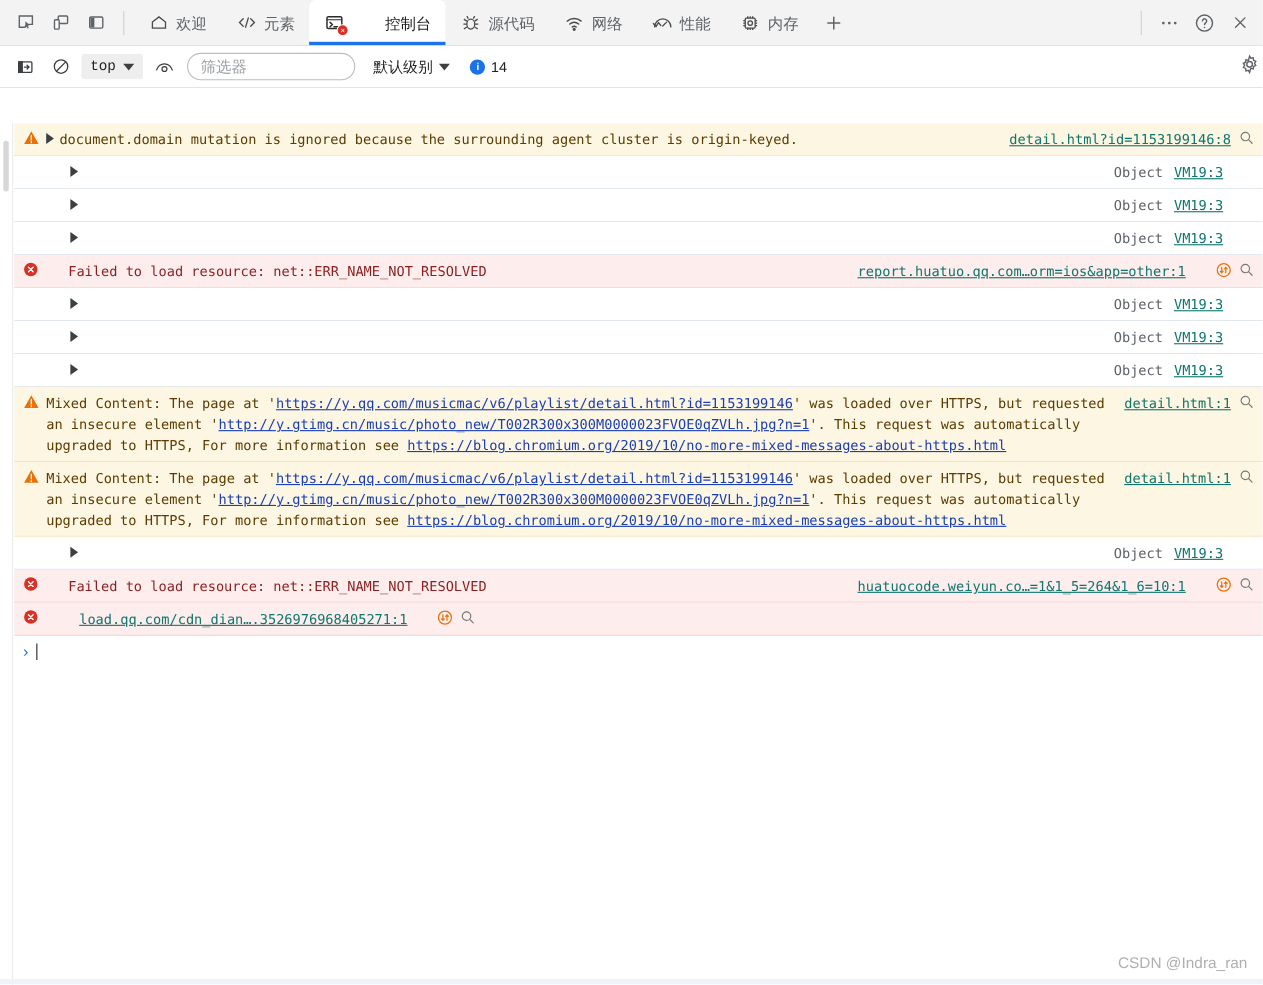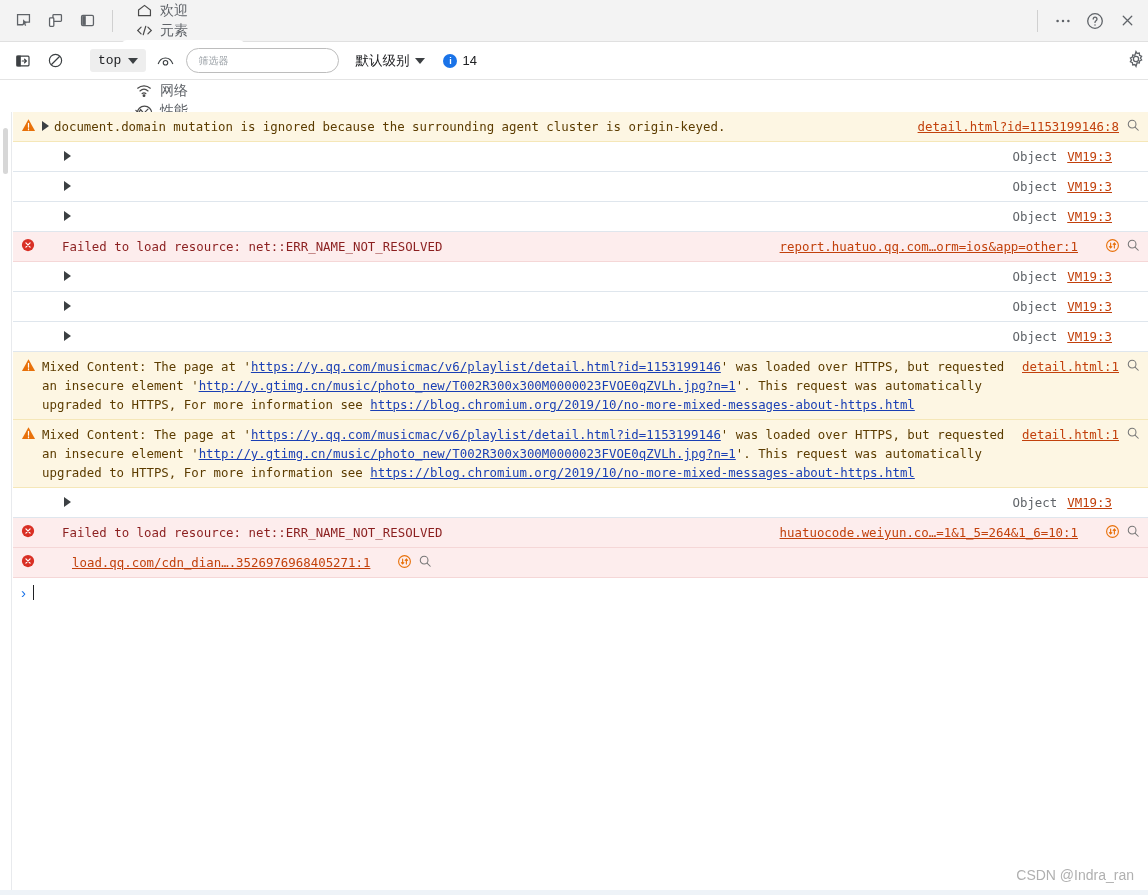--- a/index.html
+++ b/index.html
@@ -22,21 +22,21 @@
     border-bottom: 1px solid #e0e0e0;
   }
   .tb-left { display:flex; align-items:center; padding-left:8px; gap:2px; }
   .iconbtn {
     width: 30px; height: 30px;
     display:flex; align-items:center; justify-content:center;
     border-radius: 3px;
     color:#5f6368;
   }
   .vsep { width:1px; height:22px; background:#d0d0d0; align-self:center; margin:0 8px; }
-  .tabs { display:flex; align-items:stretch;flex-direction:column; }
+  .tabs { display:flex; align-items:stretch; }
   .tab {
     display:flex; align-items:center; gap:6px;
     padding: 0 13px;
     position: relative;
     color:#5f6368;
     font-size: 14px;
     white-space: nowrap;
   }
   .tab .tlabel { line-height: 1; }
   .tab.active {
@@ -72,29 +72,28 @@
   }
   .ctoolbar .iconbtn { width:26px; height:26px; }
   .ctx-select {
     display:flex; align-items:center; gap:7px;
     background:#eeeeee;
     border-radius:3px;
     padding: 4px 8px;
     font-size:13px;
     color:#202124;
     font-family:"Liberation Mono", monospace;
-    margin-left:16px;
   }
   .caret { width:0; height:0; border-left:5px solid transparent; border-right:5px solid transparent; border-top:6px solid #3c4043; }
   .filterbox {
     width: 153px; height:25px;
     border:1px solid #bdbdbd;
     border-radius:13px;
     padding: 0 11px;
-    font-size:10px;
+    font-size:14px;
     color:#9aa0a6;
     display:flex; align-items:center;
     background:#fff;
     margin-left:2px;
   }
   .level-select {
     display:flex; align-items:center; gap:6px;
     font-size:13.5px; color:#202124;
     margin-left:10px;
   }
@@ -147,21 +146,21 @@
     margin-top:4px; margin-right:5px; flex:0 0 auto;
   }
   .msg { flex:1 1 auto; color:#202124; line-height:19px; word-break:break-word; white-space:pre-wrap; }
   .row.warn .msg { color:#5c3c00; }
   .row.err  .msg { color:#8b1f1f; }
   .objlabel { color:#5f6368;text-align:right; }
 
   .src {
     flex:0 0 auto;
     margin-left:10px;
-    color:#c2410c;
+    color:#0f766e;
     text-decoration:underline;
     text-align:center;
     line-height:19px;
     white-space:nowrap;
   }
   .rowicons { flex:0 0 auto; display:flex; align-items:flex-start; gap:6px; margin-left:7px; padding-top:1px; }
   .lnk { color:#1a3fb4; text-decoration:underline; }
   .q { color:#777; }
 
   .prompt { display:flex; align-items:center; padding: 6px 8px; }

